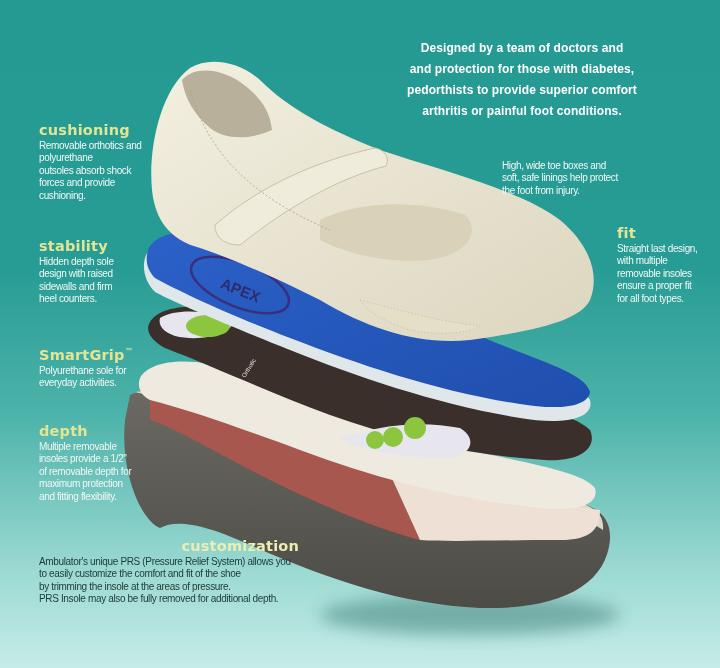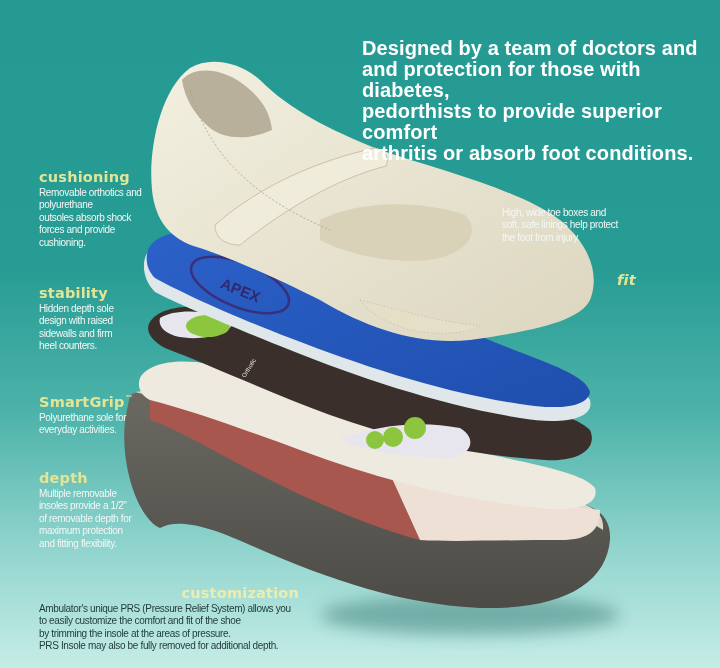--- a/index.html
+++ b/index.html
@@ -2,43 +2,43 @@
 <html><head>
 <meta charset="utf-8">
 <style>
   html, body { margin: 0; padding: 0; }
   body {
     width: 720px; height: 668px; overflow: hidden; position: relative;
     background: linear-gradient(to bottom, #259a93 0%, #279c94 40%, #4db3aa 62%, #9ad9d2 85%, #c6ece7 100%);
     font-family: "Liberation Sans", sans-serif;
   }
   .headline {
-    position: absolute; left: 362px; top: 38px; width: 346px;
-    color: #ffffff; font-weight: bold; font-size: 20px; line-height: 21px;
-    letter-spacing: 0.1px;
+    position: absolute; left: 349px; top: 38px; width: 346px;
+    color: #ffffff; font-weight: bold; font-size: 12px; line-height: 21px;
+    text-align: center; letter-spacing: 0.1px;
   }
-  .feature { position: absolute; margin-top: 47px; }
+  .feature { position: absolute; }
   .feature h3 {
     margin: 0; font-family: "DejaVu Sans", sans-serif; font-weight: bold;
     font-size: 14.5px; line-height: 17px; color: #e3e596; letter-spacing: 0.2px;
   }
   .feature p {
     margin: 1px 0 0 0; font-family: "Liberation Sans", sans-serif;
     font-size: 10px; line-height: 12.4px; color: #f2f7f5;
     letter-spacing: -0.35px; white-space: pre-line;
   }
   .feature.dark p { color: #1e3a36; }
   .feature.dark h3 { color: #ecedb0; text-align: right; }
   #f-cushioning { left: 39px; top: 122px; width: 120px; }
   #f-stability { left: 39px; top: 238px; width: 120px; }
   #f-smartgrip { left: 39px; top: 343px; width: 130px; }
   #f-depth { left: 39px; top: 423px; width: 120px; }
   #f-custom { left: 39px; top: 538px; width: 260px; }
   #f-protection { left: 502px; top: 159px; width: 150px; }
-  #f-fit { left: 617px; top: 225px; width: 100px; font-style: italic; }
+  #f-fit { left: 617px; top: 225px; width: 100px; }
   .tm { font-size: 8px; vertical-align: 6px; }
   svg.shoe { position: absolute; left: 0; top: 0; }
 </style>
 </head>
 <body>
 
 <svg class="shoe" width="720" height="668" viewBox="0 0 720 668" xmlns="http://www.w3.org/2000/svg">
   <defs>
     <linearGradient id="outsoleG" x1="0" y1="0" x2="0" y2="1">
       <stop offset="0" stop-color="#6b6962"></stop>
@@ -86,21 +86,21 @@
   <path d="M320 220 C360 200, 420 200, 465 215 C480 230, 470 250, 440 258 C400 266, 350 256, 320 240 Z" fill="#d9d2b8"></path>
   <path d="M215 225 C260 185, 320 160, 375 148 C385 150, 390 158, 386 166 C340 178, 290 205, 240 245 C225 245, 215 238, 215 225 Z" fill="#f0ecdb" stroke="#c9c2a8" stroke-width="1"></path>
   <path d="M360 300 C400 310, 440 322, 480 326 C470 333, 440 336, 410 330 C385 322, 368 312, 360 300 Z" fill="#e5dfc8" stroke="#bdb59b" stroke-width="0.6" stroke-dasharray="1.5 2"></path>
   <path d="M190 90 C210 160, 260 200, 330 230" fill="none" stroke="#a89f83" stroke-width="0.8" stroke-dasharray="2 2"></path>
 </svg>
 
 <div class="headline">
   <div>Designed by a team of doctors and</div>
   <div>and protection for those with diabetes,</div>
   <div>pedorthists to provide superior comfort</div>
-  <div>arthritis or absorb foot conditions.</div>
+  <div>arthritis or painful foot conditions.</div>
 </div>
 
 <div class="feature" id="f-cushioning">
   <h3>cushioning</h3>
   <p>Removable orthotics and
 polyurethane
 outsoles absorb shock
 forces and provide
 cushioning.</p>
 </div>
@@ -137,13 +137,18 @@
 </div>
 
 <div class="feature" id="f-protection">
   <p>High, wide toe boxes and
 soft, safe linings help protect
 the foot from injury.</p>
 </div>
 
 <div class="feature" id="f-fit">
   <h3>fit</h3>
+  <p>Straight last design,
+with multiple
+removable insoles
+ensure a proper fit
+for all foot types.</p>
 </div>
 
 </body></html>

